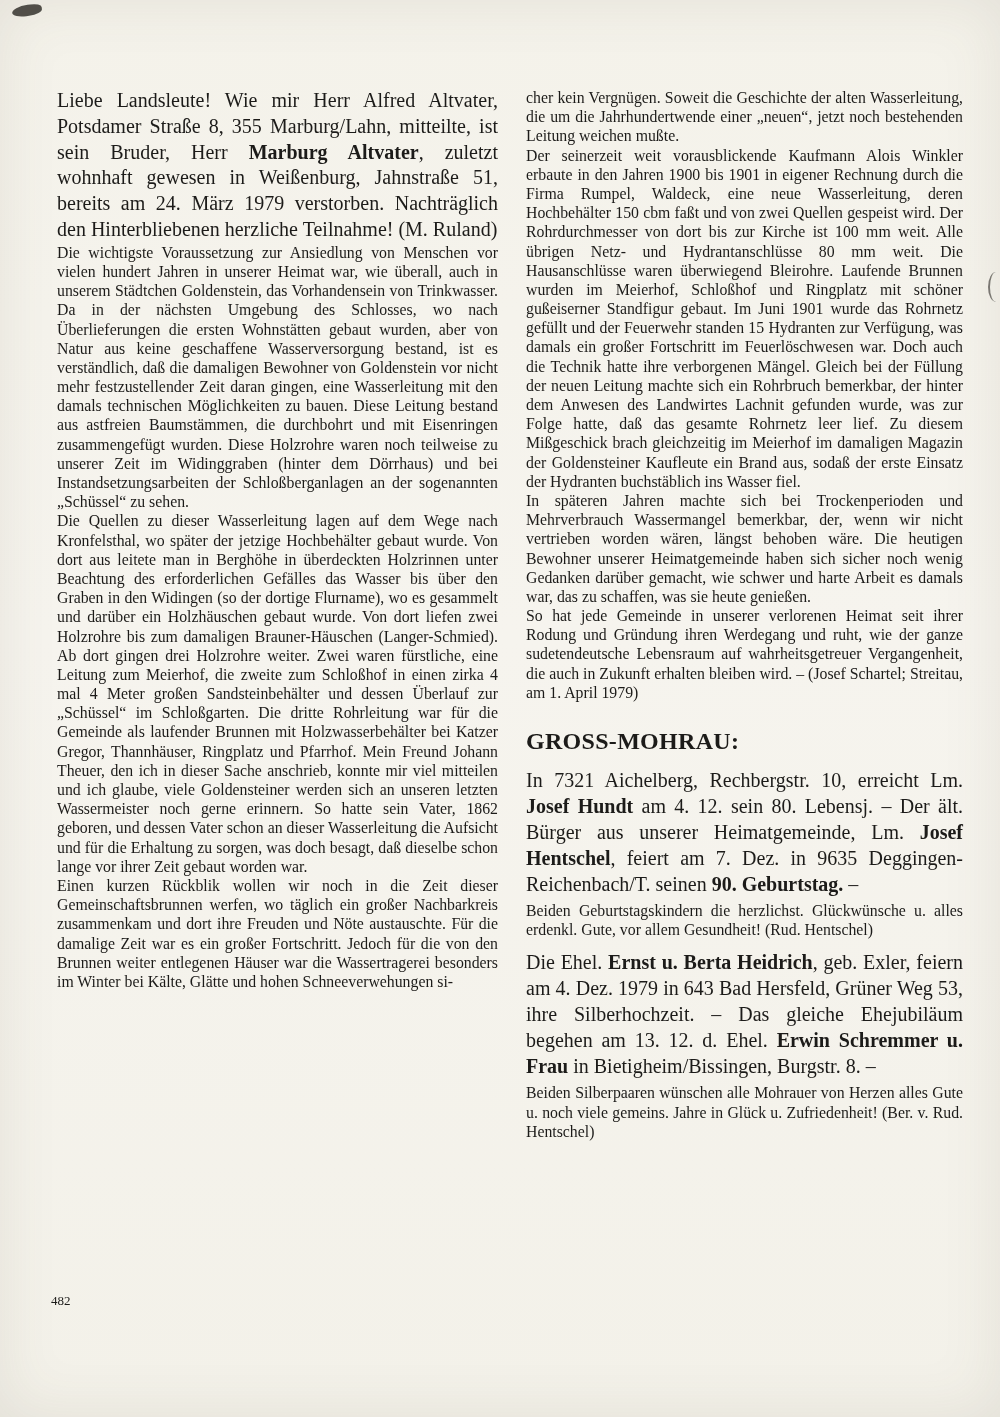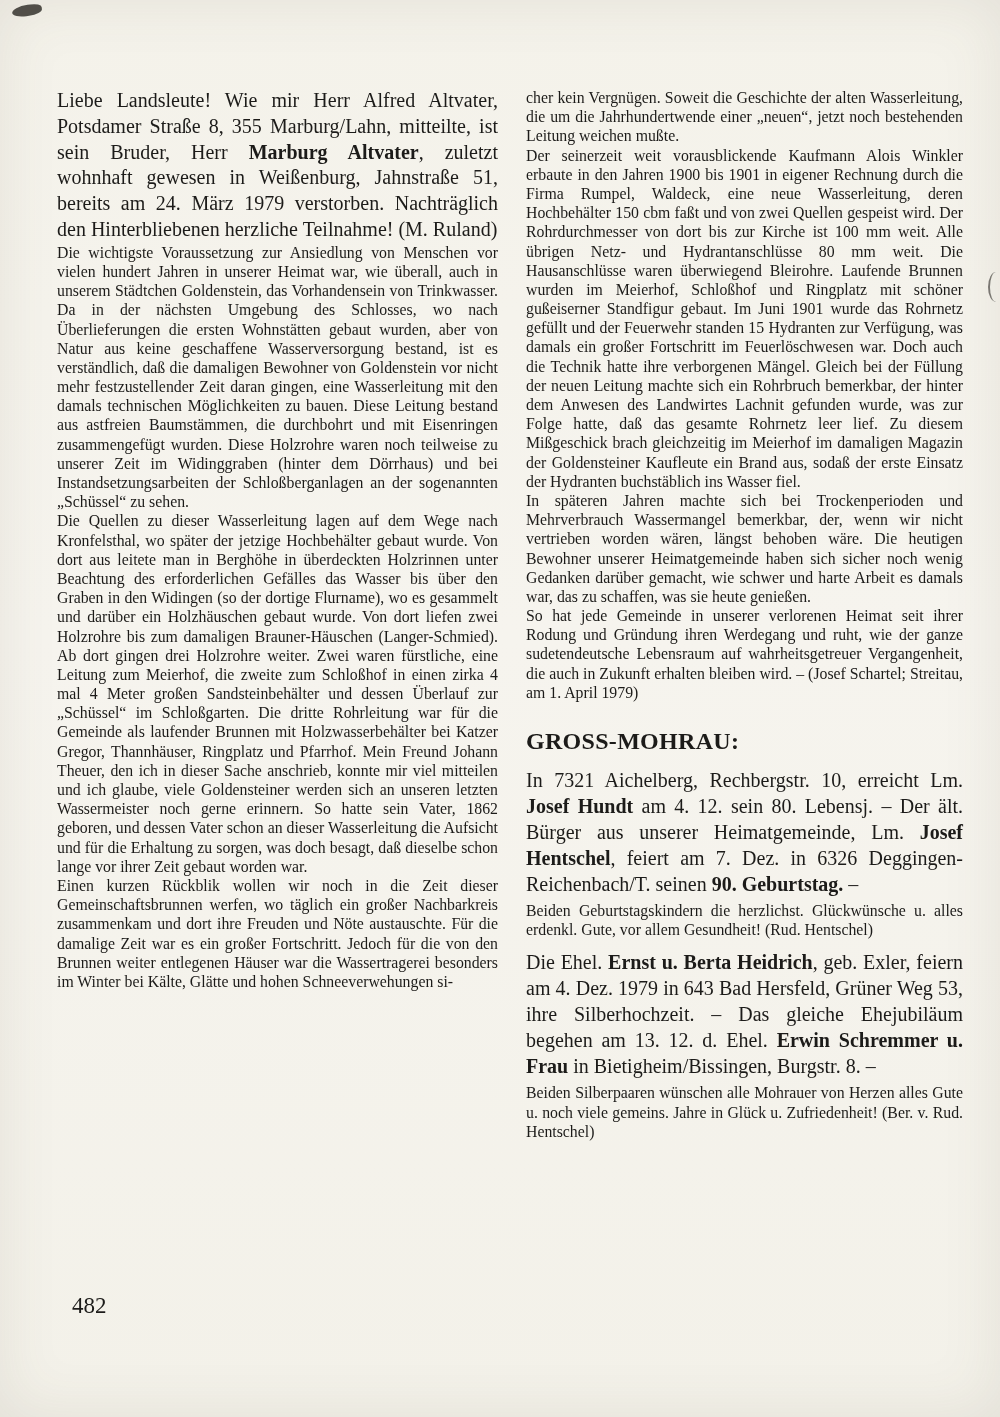--- a/index.html
+++ b/index.html
@@ -95,23 +95,23 @@
   }
   .note {
     font-size: 15.8px;
     line-height: 1.215;
     text-align: justify;
     hyphens: auto;
     margin: 0 0 10px 0;
   }
   .page-number {
     position: absolute;
-    left: 72px;
+    left: 51px;
     top: 1293px;
-    font-size: 23px;
+    font-size: 13px;
   }
 </style>
 </head>
 <body>
 
 <div class="page">
 
   <div class="artifact-topleft"></div>
   <div class="artifact-right"></div>
 
@@ -129,21 +129,21 @@
   <div class="col-right">
     <div class="body-text">
       <p lang="de">cher kein Vergnügen. Soweit die Geschichte der alten Wasserleitung, die um die Jahrhundertwende einer „neuen“, jetzt noch bestehenden Leitung weichen mußte.</p>
       <p lang="de">Der seinerzeit weit vorausblickende Kaufmann Alois Winkler erbaute in den Jahren 1900 bis 1901 in eigener Rechnung durch die Firma Rumpel, Waldeck, eine neue Wasserleitung, deren Hochbehälter 150 cbm faßt und von zwei Quellen gespeist wird. Der Rohrdurchmesser von dort bis zur Kirche ist 100 mm weit. Alle übrigen Netz- und Hydrantanschlüsse 80 mm weit. Die Hausanschlüsse waren überwiegend Bleirohre. Laufende Brunnen wurden im Meierhof, Schloßhof und Ringplatz mit schöner gußeiserner Standfigur gebaut. Im Juni 1901 wurde das Rohrnetz gefüllt und der Feuerwehr standen 15 Hydranten zur Verfügung, was damals ein großer Fortschritt im Feuerlöschwesen war. Doch auch die Technik hatte ihre verborgenen Mängel. Gleich bei der Füllung der neuen Leitung machte sich ein Rohrbruch bemerkbar, der hinter dem Anwesen des Landwirtes Lachnit gefunden wurde, was zur Folge hatte, daß das gesamte Rohrnetz leer lief. Zu diesem Mißgeschick brach gleichzeitig im Meierhof im damaligen Magazin der Goldensteiner Kaufleute ein Brand aus, sodaß der erste Einsatz der Hydranten buchstäblich ins Wasser fiel.</p>
       <p lang="de">In späteren Jahren machte sich bei Trockenperioden und Mehrverbrauch Wassermangel bemerkbar, der, wenn wir nicht vertrieben worden wären, längst behoben wäre. Die heutigen Bewohner unserer Heimatgemeinde haben sich sicher noch wenig Gedanken darüber gemacht, wie schwer und harte Arbeit es damals war, das zu schaffen, was sie heute genießen.</p>
       <p lang="de">So hat jede Gemeinde in unserer verlorenen Heimat seit ihrer Rodung und Gründung ihren Werdegang und ruht, wie der ganze sudetendeutsche Lebensraum auf wahrheitsgetreuer Vergangenheit, die auch in Zukunft erhalten bleiben wird. – (Josef Schartel; Streitau, am 1. April 1979)</p>
     </div>
 
     <h2 class="gm-heading">GROSS-MOHRAU:</h2>
 
-    <p class="entry" lang="de"><span>In 7321 Aichelberg, Rechbergstr. 10, erreicht Lm. </span><span class="bold">Josef Hundt</span><span> am 4. 12. sein 80. Lebensj. – Der ält. Bürger aus unserer Heimatgemeinde, Lm. </span><span class="bold">Josef Hentschel</span><span>, feiert am 7. Dez. in 6326 Deggingen-Reichenbach/T. seinen </span><span class="bold">90. Geburtstag.</span><span> –</span></p>
+    <p class="entry" lang="de"><span>In 7321 Aichelberg, Rechbergstr. 10, erreicht Lm. </span><span class="bold">Josef Hundt</span><span> am 4. 12. sein 80. Lebensj. – Der ält. Bürger aus unserer Heimatgemeinde, Lm. </span><span class="bold">Josef Hentschel</span><span>, feiert am 7. Dez. in 9635 Deggingen-Reichenbach/T. seinen </span><span class="bold">90. Geburtstag.</span><span> –</span></p>
 
     <p class="note" lang="de">Beiden Geburtstagskindern die herzlichst. Glückwünsche u. alles erdenkl. Gute, vor allem Gesundheit! (Rud. Hentschel)</p>
 
     <p class="entry" lang="de"><span>Die Ehel. </span><span class="bold">Ernst u. Berta Heidrich</span><span>, geb. Exler, feiern am 4. Dez. 1979 in 643 Bad Hersfeld, Grüner Weg 53, ihre Silberhochzeit. – Das gleiche Ehejubiläum begehen am 13. 12. d. Ehel. </span><span class="bold">Erwin Schremmer u. Frau</span><span> in Bietigheim/Bissingen, Burgstr. 8. –</span></p>
 
     <p class="note" lang="de">Beiden Silberpaaren wünschen alle Mohrauer von Herzen alles Gute u. noch viele gemeins. Jahre in Glück u. Zufriedenheit! (Ber. v. Rud. Hentschel)</p>
   </div>
 
   <div class="page-number">482</div>
 

